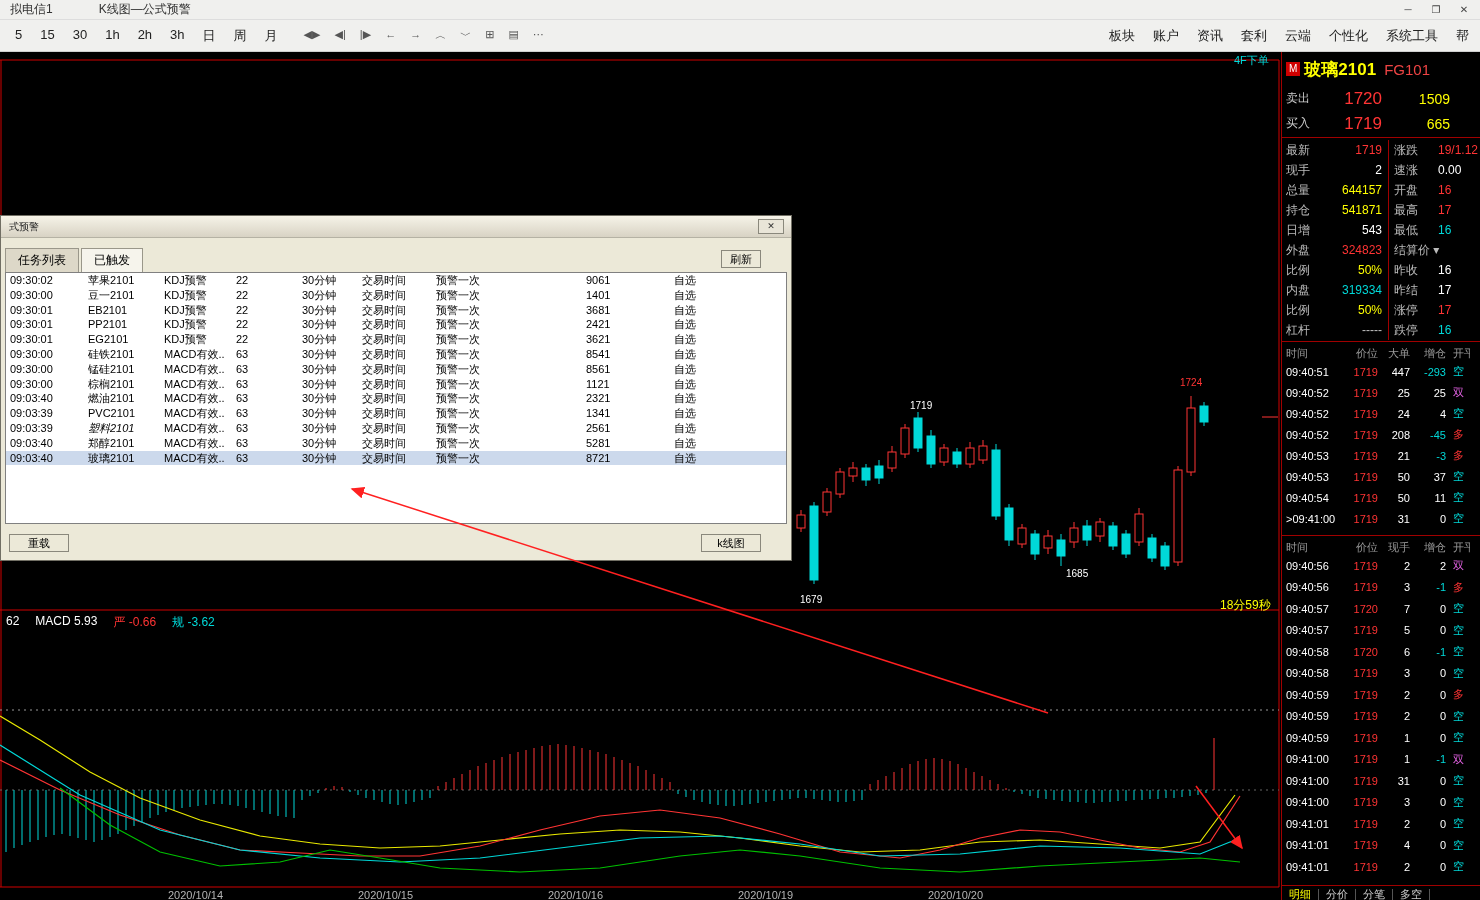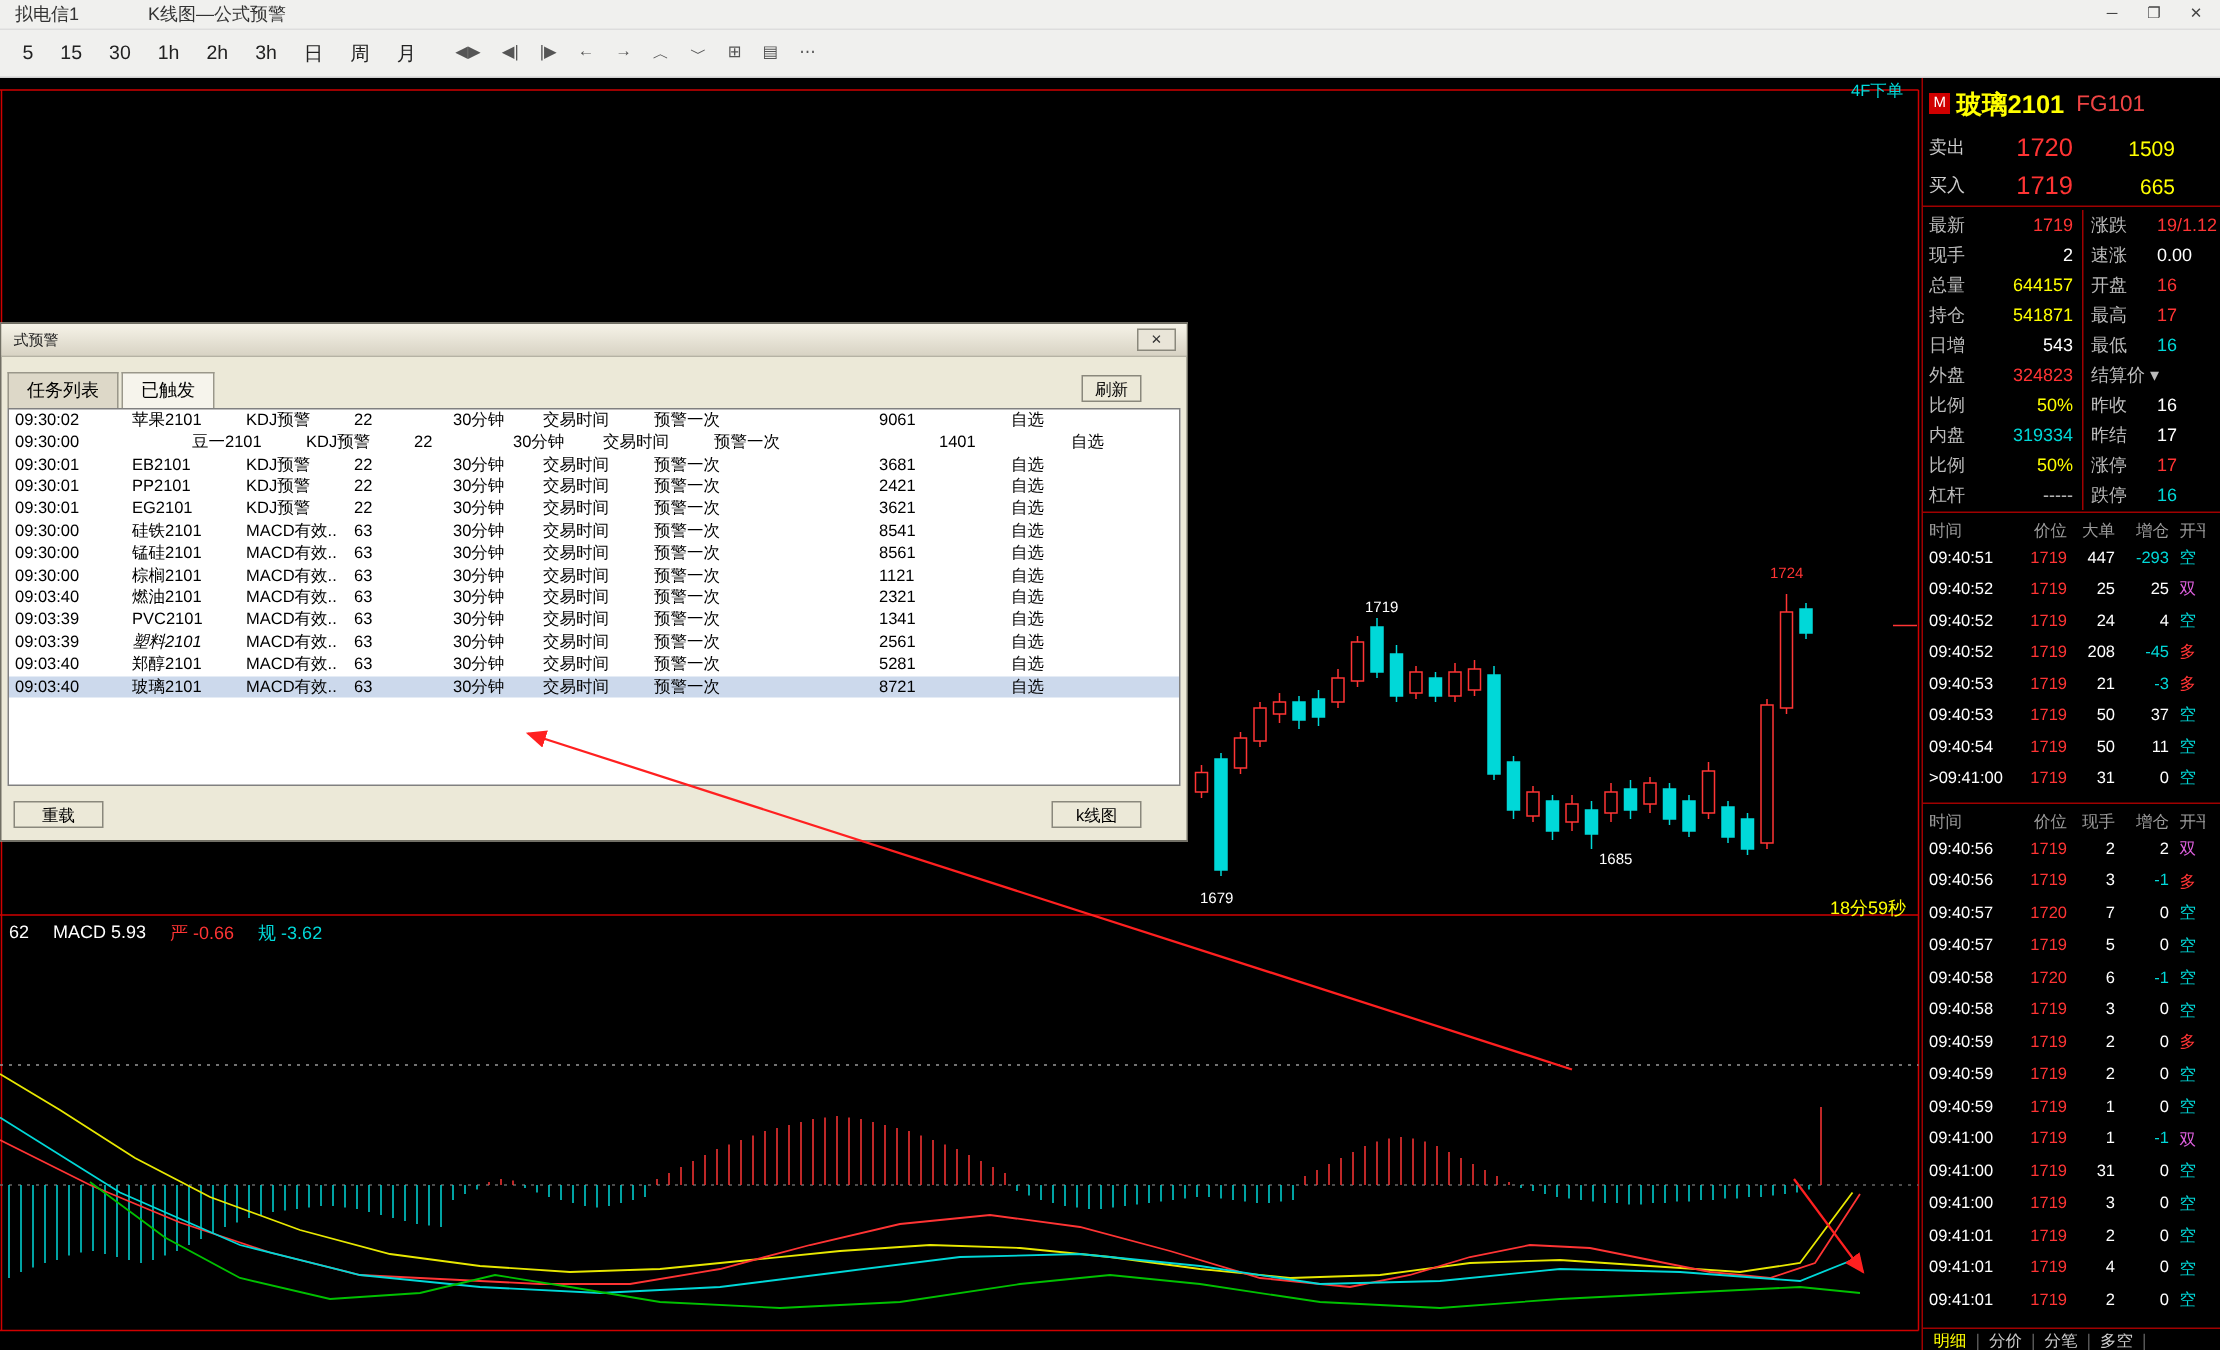--- a/index.html
+++ b/index.html
@@ -327,20 +327,27 @@
       <div class="p-label" style="left: 1066px; top: 568px; color: rgb(255, 255, 255);">1685</div>
       <div class="p-label" style="left: 800px; top: 594px; color: rgb(255, 255, 255);">1679</div>
     </div>
   <div id="macd-label">
       <span class="m-tok" style="color: rgb(255, 255, 255);">62</span>
       <span class="m-tok" style="color: rgb(255, 255, 255);">MACD 5.93</span>
       <span class="m-tok" style="color: rgb(255, 52, 52);">严 -0.66</span>
       <span class="m-tok" style="color: rgb(0, 216, 216);">规 -3.62</span>
     </div>
   <div id="countdown">18分59秒</div>
+  <div id="dates">
+      <div class="d-label" style="left: 168px;">2020/10/14</div>
+      <div class="d-label" style="left: 358px;">2020/10/15</div>
+      <div class="d-label" style="left: 548px;">2020/10/16</div>
+      <div class="d-label" style="left: 738px;">2020/10/19</div>
+      <div class="d-label" style="left: 928px;">2020/10/20</div>
+    </div>
   <div id="order-hint">4F下单</div>
 
   <div class="quote-panel">
     <div class="q-header">
       <span class="m-badge">M</span>
       <span class="q-name">玻璃2101</span>
       <span class="q-code">FG101</span>
     </div>
     <div class="q-bidask">
       <div class="q-row">
@@ -627,21 +634,21 @@
             <span class="dlg-td" style="width: 66px;">22</span>
             <span class="dlg-td" style="width: 60px;">30分钟</span>
             <span class="dlg-td" style="width: 74px;">交易时间</span>
             <span class="dlg-td" style="width: 78px;">预警一次</span>
             <span class="dlg-td" style="width: 72px;"></span>
             <span class="dlg-td" style="width: 88px;">9061</span>
             <span class="dlg-td" style="width: 70px;">自选</span>
           </div>
           <div class="dlg-tr">
             <span class="dlg-td" style="width: 78px;">09:30:00</span>
-            <span class="dlg-td" style="width: 76px; margin-left: 40px;">豆一2101</span>
+            <span class="dlg-td" style="width: 76px;">豆一2101</span>
             <span class="dlg-td" style="width: 72px;">KDJ预警</span>
             <span class="dlg-td" style="width: 66px;">22</span>
             <span class="dlg-td" style="width: 60px;">30分钟</span>
             <span class="dlg-td" style="width: 74px;">交易时间</span>
             <span class="dlg-td" style="width: 78px;">预警一次</span>
             <span class="dlg-td" style="width: 72px;"></span>
             <span class="dlg-td" style="width: 88px;">1401</span>
             <span class="dlg-td" style="width: 70px;">自选</span>
           </div>
           <div class="dlg-tr">
@@ -819,15 +826,25 @@
         <span class="tb-icon">◀|</span>
         <span class="tb-icon">|▶</span>
         <span class="tb-icon">←</span>
         <span class="tb-icon">→</span>
         <span class="tb-icon">︿</span>
         <span class="tb-icon">﹀</span>
         <span class="tb-icon">⊞</span>
         <span class="tb-icon">▤</span>
         <span class="tb-icon">⋯</span>
       </div>
+    <div id="top-menu">
+        <span class="menu-item">板块</span>
+        <span class="menu-item">账户</span>
+        <span class="menu-item">资讯</span>
+        <span class="menu-item">套利</span>
+        <span class="menu-item">云端</span>
+        <span class="menu-item">个性化</span>
+        <span class="menu-item">系统工具</span>
+        <span class="menu-item">帮</span>
+      </div>
   </div>
 
 </div>
 
 </body></html>

